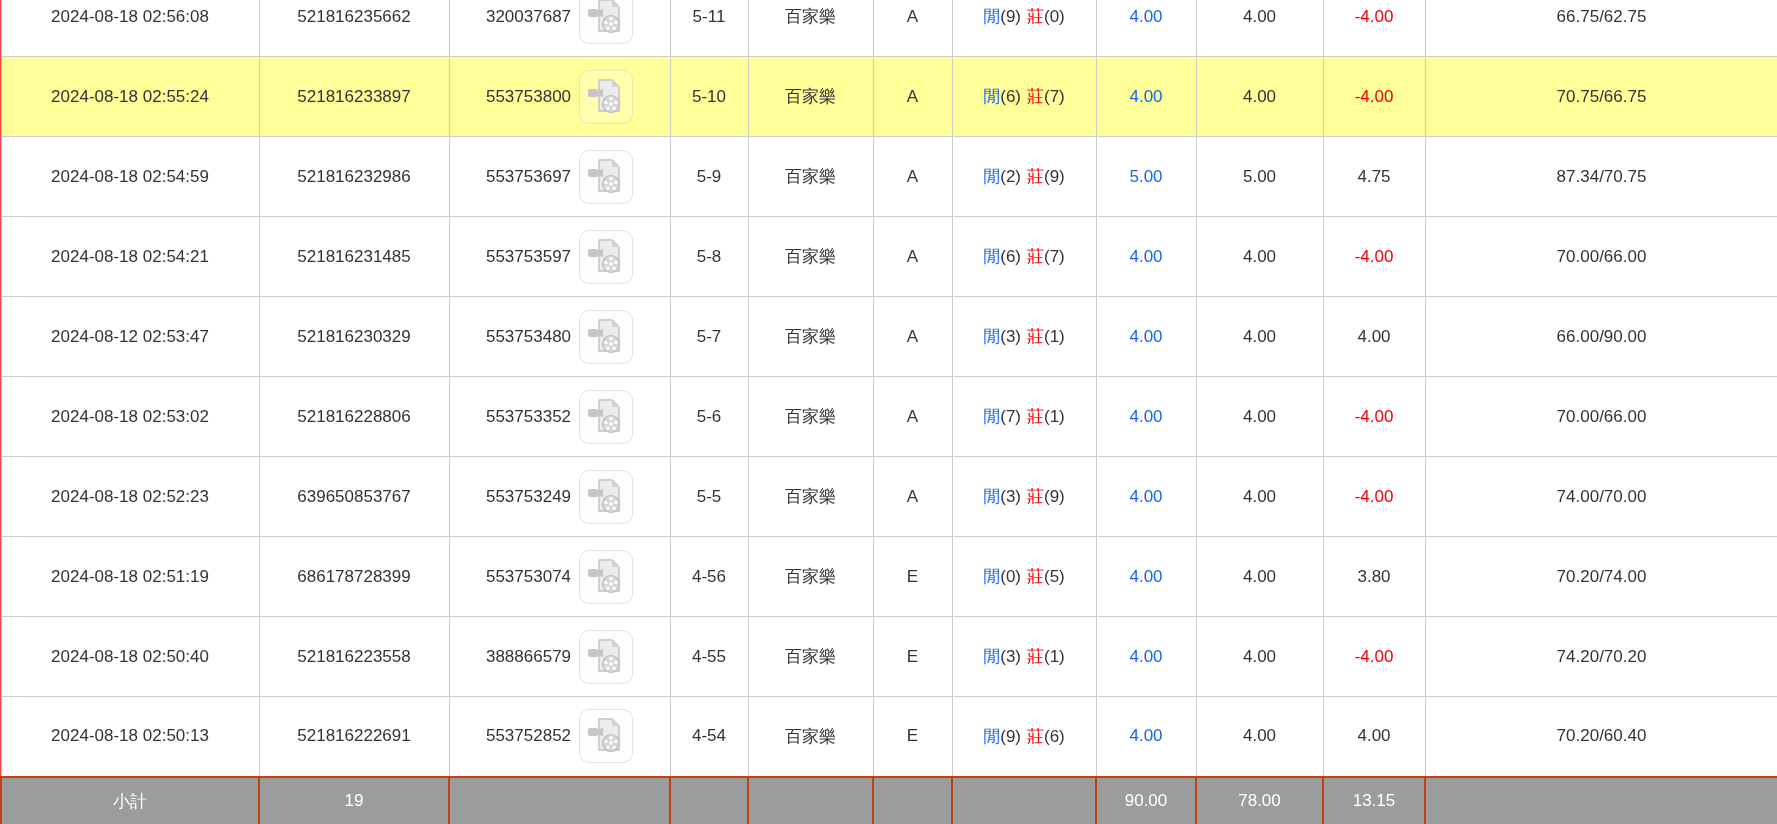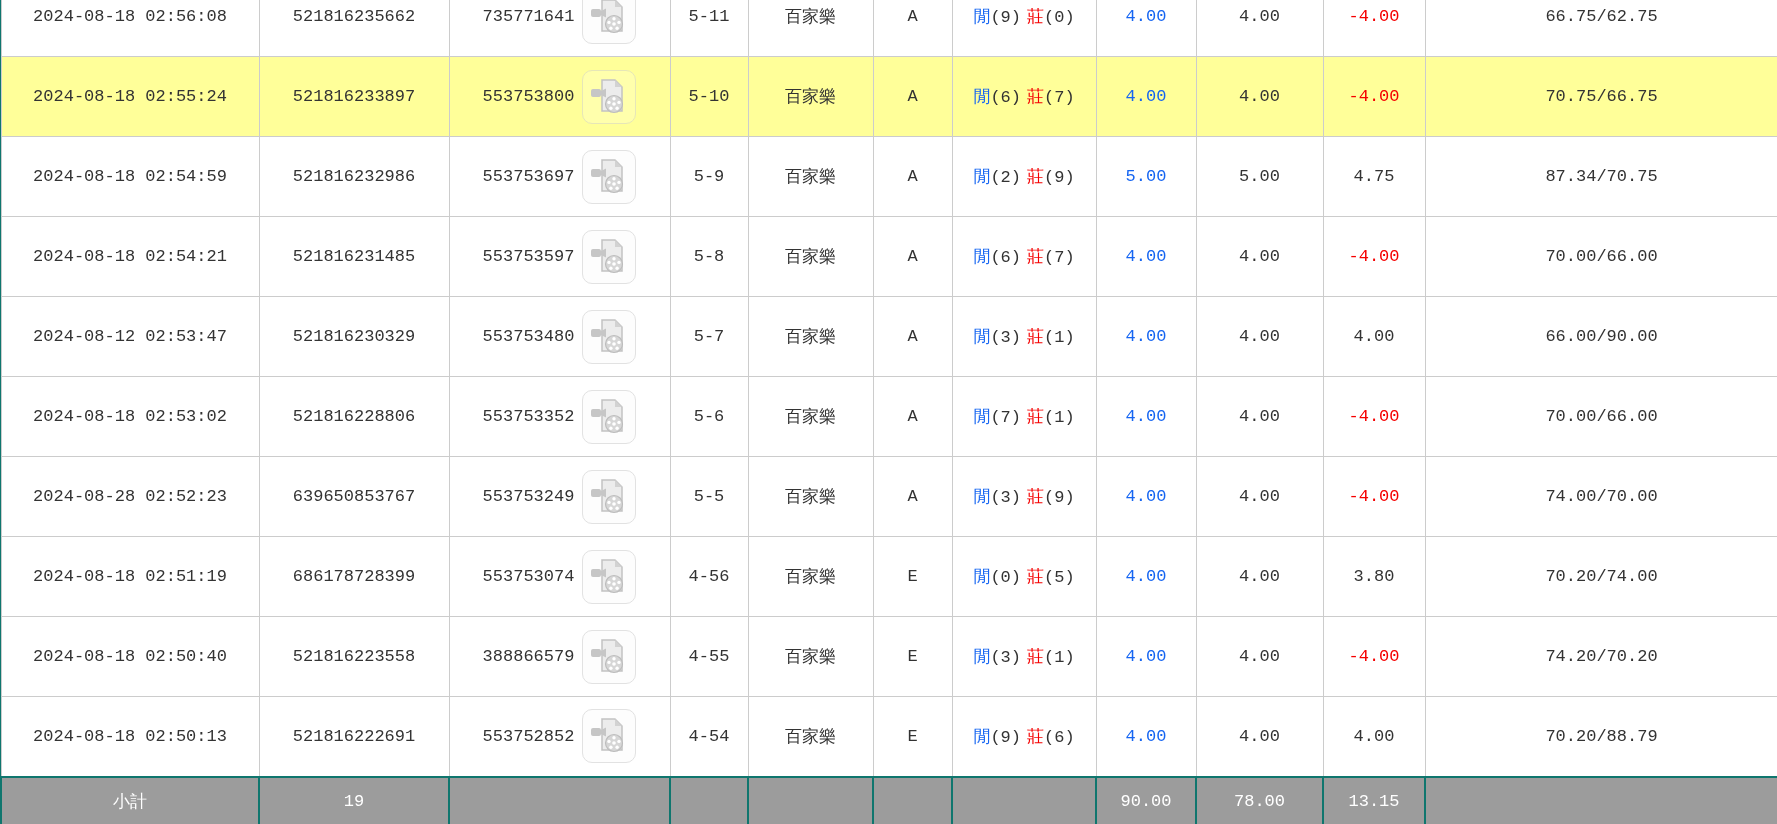--- a/index.html
+++ b/index.html
@@ -1,32 +1,32 @@
 <!DOCTYPE html>
 <html><head>
 <meta charset="utf-8">
 <style>
   html,body{margin:0;padding:0;background:#fff;}
   body{font-family:"Liberation Sans","DejaVu Sans",sans-serif;color:#333;}
-  .viewport{width:1777px;height:824px;overflow:hidden;position:relative;background:#0f766e;font-family:Liberation Mono, monospace;}
+  .viewport{width:1777px;height:824px;overflow:hidden;position:relative;background:#ef4444;}
   table{border-collapse:collapse;table-layout:fixed;width:1777px;margin-top:-24px;}
   td{border:1px solid #cccccc;text-align:center;vertical-align:middle;font-size:17px;padding:0;overflow:hidden;white-space:nowrap;}
   tbody tr{height:80px;background:#ffffff;}
   tbody tr.hl{background:#ffff99;margin-top:13px;}
   .c-gameid .cellwrap{display:flex;align-items:center;justify-content:center;gap:8px;}
   .vbtn{width:54px;height:54px;border:1px solid #e2e2e2;border-radius:10px;background:rgba(252,252,252,0.55);
         display:inline-flex;align-items:center;justify-content:center;cursor:pointer;padding:0;}
   tr.hl .vbtn{border-color:#e6e6b8;background:rgba(255,255,210,0.35);}
   .amt{color:#1565f2;text-decoration:none;cursor:pointer;}
   .player{color:#1565f2;}
   .banker{color:#f50000;}
   .score{color:#333;}
   .sp{margin-right:6px;}
   td.neg{color:#f50000;}
-  tfoot td{background:#9c9c9c;color:#ffffff;border:2px solid #0f766e;height:47px;font-size:17px;}
+  tfoot td{background:#9c9c9c;color:#ffffff;border:2px solid #c2410c;height:47px;font-size:17px;}
 </style>
 </head>
 <body>
 
 <div class="viewport">
   <table>
     <colgroup>
       <col style="width:258px">
         <col style="width:190px">
         <col style="width:221px">
@@ -38,21 +38,21 @@
         <col style="width:127px">
       <col style="width:102px">
         <col style="width:353px">
     </colgroup>
     <tbody>
         <tr>
     <td>2024-08-18 02:56:08</td>
     <td>521816235662</td>
     <td class="c-gameid">
       <div class="cellwrap">
-        <span>735771641</span>
+        <span>320037687</span>
         <button class="vbtn" type="button">
           <svg width="40" height="40" viewBox="0 0 40 40">
             <path d="M13 3 h13 l7 7 v24 h-20 z" fill="#ececec" stroke="#c2c2c2" stroke-width="1.5"></path>
             <path d="M26 3 l7 7 h-7 z" fill="#d2d2d2"></path>
             <rect x="2" y="12" width="10" height="8" rx="2" fill="#c6c6c6"></rect>
             <path d="M12 14 L17 11.5 V20.5 L12 18 Z" fill="#c6c6c6"></path>
             <circle cx="25" cy="27" r="8.5" fill="#d6d6d6" stroke="#bdbdbd" stroke-width="1.2"></circle>
             <circle cx="25" cy="27" r="1.8" fill="#ffffff"></circle>
             <circle cx="25" cy="21.8" r="1.7" fill="#ffffff"></circle>
             <circle cx="30" cy="25.4" r="1.7" fill="#ffffff"></circle>
@@ -238,21 +238,21 @@
     <td>A</td>
     <td>
       <span class="player">閒</span><span class="score sp">(7)</span><span class="banker">莊</span><span class="score">(1)</span>
     </td>
     <td><a class="amt">4.00</a></td>
     <td>4.00</td>
     <td class="neg">-4.00</td>
     <td>70.00/66.00</td>
   </tr>
         <tr>
-    <td>2024-08-28 02:52:23</td>
+    <td>2024-08-18 02:52:23</td>
     <td>639650853767</td>
     <td class="c-gameid">
       <div class="cellwrap">
         <span>553753249</span>
         <button class="vbtn" type="button">
           <svg width="40" height="40" viewBox="0 0 40 40">
             <path d="M13 3 h13 l7 7 v24 h-20 z" fill="#ececec" stroke="#c2c2c2" stroke-width="1.5"></path>
             <path d="M26 3 l7 7 h-7 z" fill="#d2d2d2"></path>
             <rect x="2" y="12" width="10" height="8" rx="2" fill="#c6c6c6"></rect>
             <path d="M12 14 L17 11.5 V20.5 L12 18 Z" fill="#c6c6c6"></path>
@@ -371,21 +371,21 @@
     </td>
     <td>4-54</td>
     <td>百家樂</td>
     <td>E</td>
     <td>
       <span class="player">閒</span><span class="score sp">(9)</span><span class="banker">莊</span><span class="score">(6)</span>
     </td>
     <td><a class="amt">4.00</a></td>
     <td>4.00</td>
     <td>4.00</td>
-    <td>70.20/88.79</td>
+    <td>70.20/60.40</td>
   </tr>
       </tbody>
     <tfoot>
       <tr>
         <td>小計</td>
         <td>19</td>
         <td></td>
         <td></td>
         <td></td>
         <td></td>

